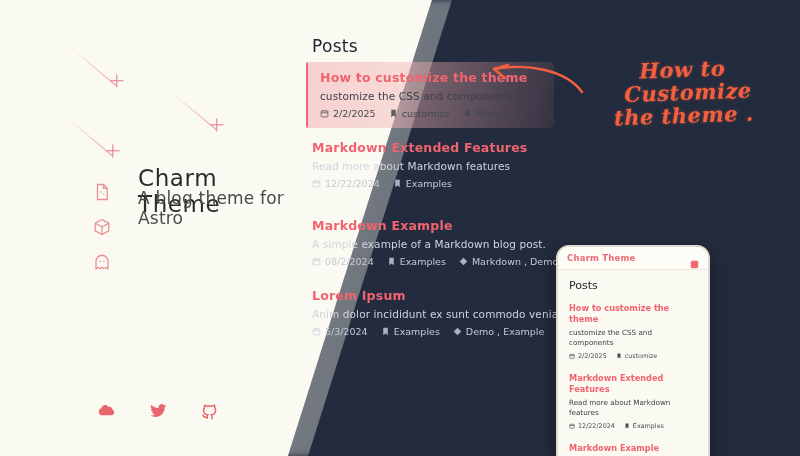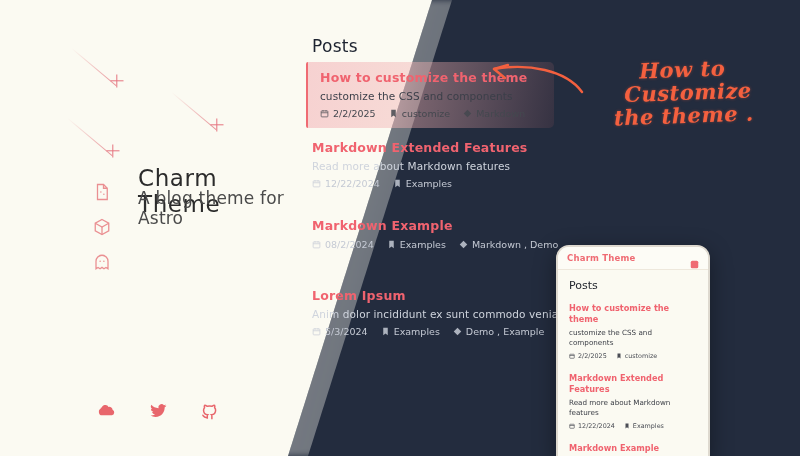--- a/index.html
+++ b/index.html
@@ -352,20 +352,21 @@
           <svg viewBox="0 0 24 24" fill="currentColor">
               <path d="M6 2h12v20l-6-5-6 5z"></path>
             </svg>
           <span>Examples</span>
         </span>
       </div>
     </div>
 
     <div class="post p3">
       <div class="title">Markdown Example</div>
+      <div class="desc">A simple example of a Markdown blog post.</div>
       <div class="meta">
         <span class="mi">
           <svg viewBox="0 0 24 24" fill="none" stroke="currentColor" stroke-width="2.2">
               <rect x="3" y="5" width="18" height="16" rx="2"></rect>
               <path d="M3 10h18M8 3v4M16 3v4"></path>
             </svg>
           <span>08/2/2024</span>
         </span>
         <span class="mi">
           <svg viewBox="0 0 24 24" fill="currentColor">

